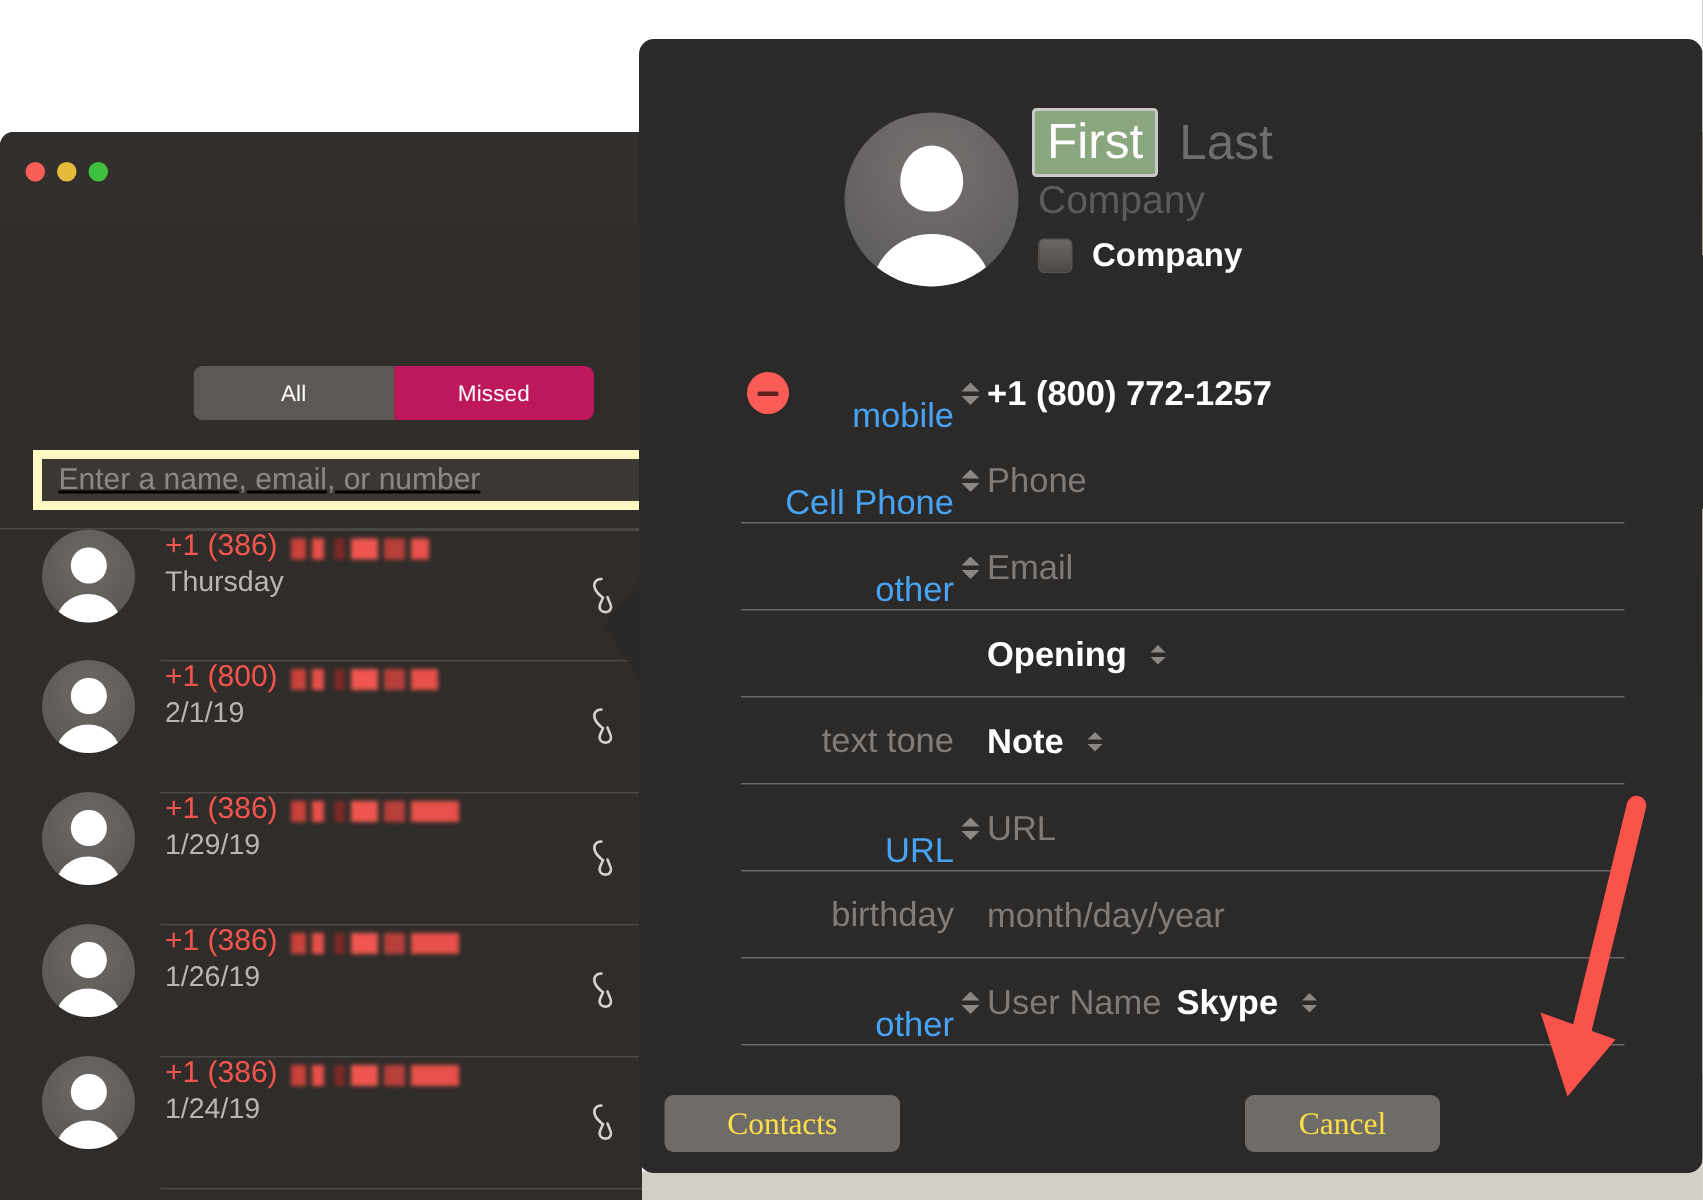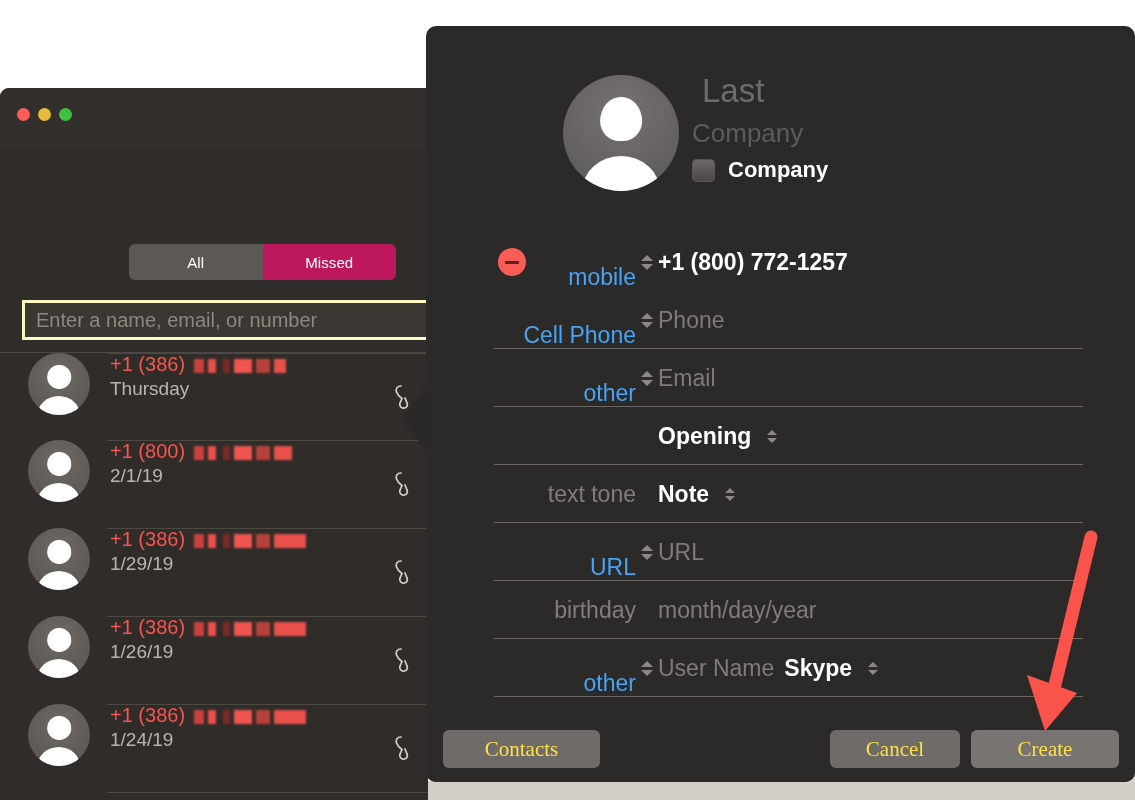--- a/index.html
+++ b/index.html
@@ -82,24 +82,25 @@
     letter-spacing: 0.1px;
   }
   .seg.inactive { background: #5c5955; }
   .seg.active   { background: #be185d; font-weight: 400; }
 
   .search-field {
     position: absolute;
     left: 22px; top: 212px;
     width: 410px; height: 40px;
     background: #3b3733;
-    border: 3px solid #fef9c3;
+    border: 6px solid #fef9c3;
     display: flex;
     align-items: center;
     padding-left: 11px;
+    text-decoration: underline;
   }
   .search-field .ph {
     font-size: 20px;
     color: #8c8882;
   }
 
   .calls-list {
     position: absolute;
     left: 0px; top: 264px;
     width: 428px; height: 536px;
@@ -552,20 +553,21 @@
   <div class="contact-dialog">
 
     <div class="dialog-header">
 
       <div class="big-avatar">
         <span class="head"></span>
           <span class="body"></span>
       </div>
 
       <div class="name-line">
+        <span class="first-field">First</span>
         <span class="last-field">Last</span>
       </div>
 
       <div class="company-ph">Company</div>
 
       <div class="company-check">
         <span class="checkbox"></span>
         <span class="lbl">Company</span>
       </div>
     </div>
@@ -688,21 +690,20 @@
 
       <div class="frow">
         
       </div>
 
     </div>
 
     <div class="dialog-footer">
       <button class="btn btn-contacts">Contacts</button>
       <button class="btn btn-cancel">Cancel</button>
-      <button class="btn btn-create">Create</button>
     </div>
 
   </div>
 
   <svg class="arrow-anno" viewBox="0 0 105 215">
     <path d="M76 12 L38 168" stroke="#f9534b" stroke-width="13" stroke-linecap="round" fill="none"></path>
     <path d="M30 206 L12 150 L62 168 Z" fill="#f9534b"></path>
   </svg>
 
 </div>

